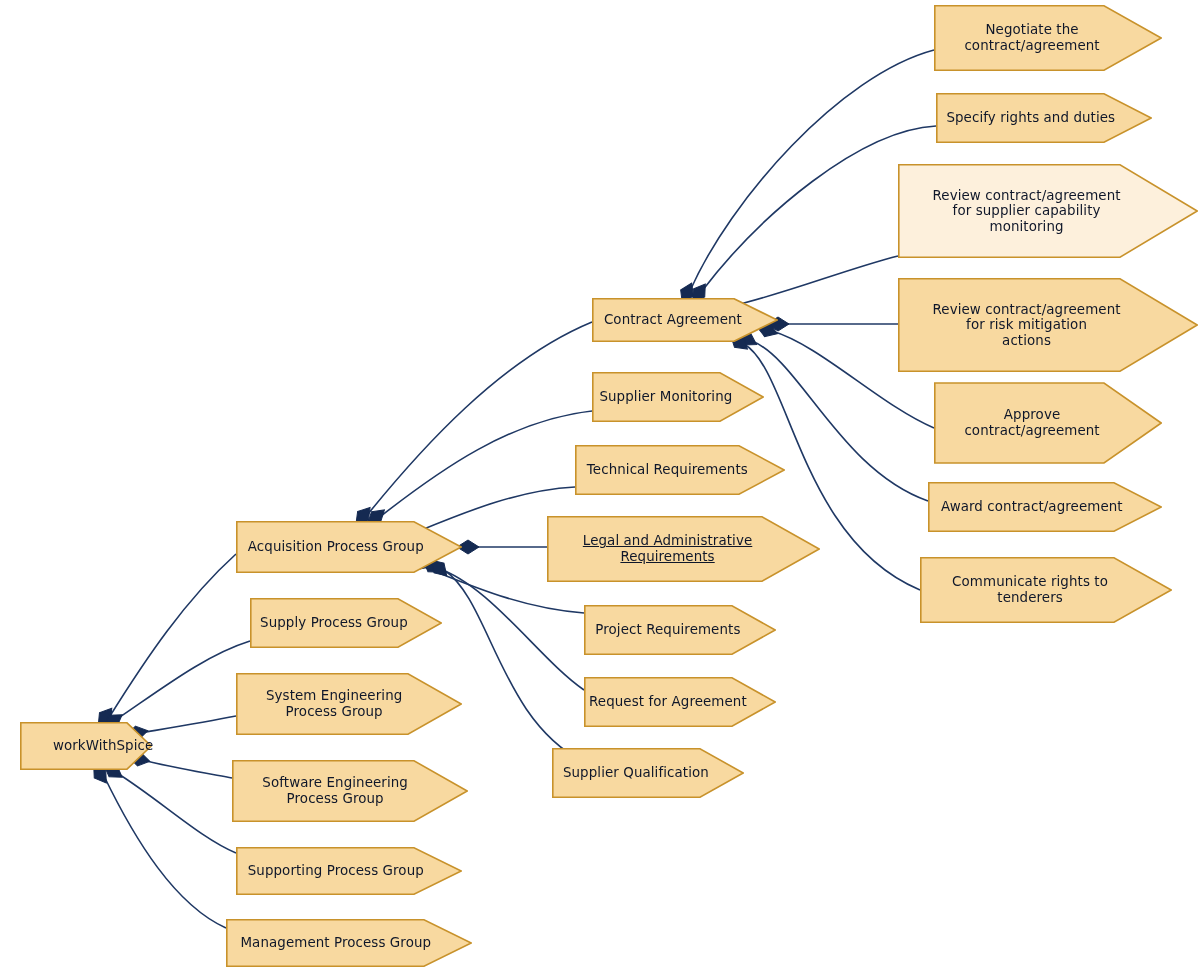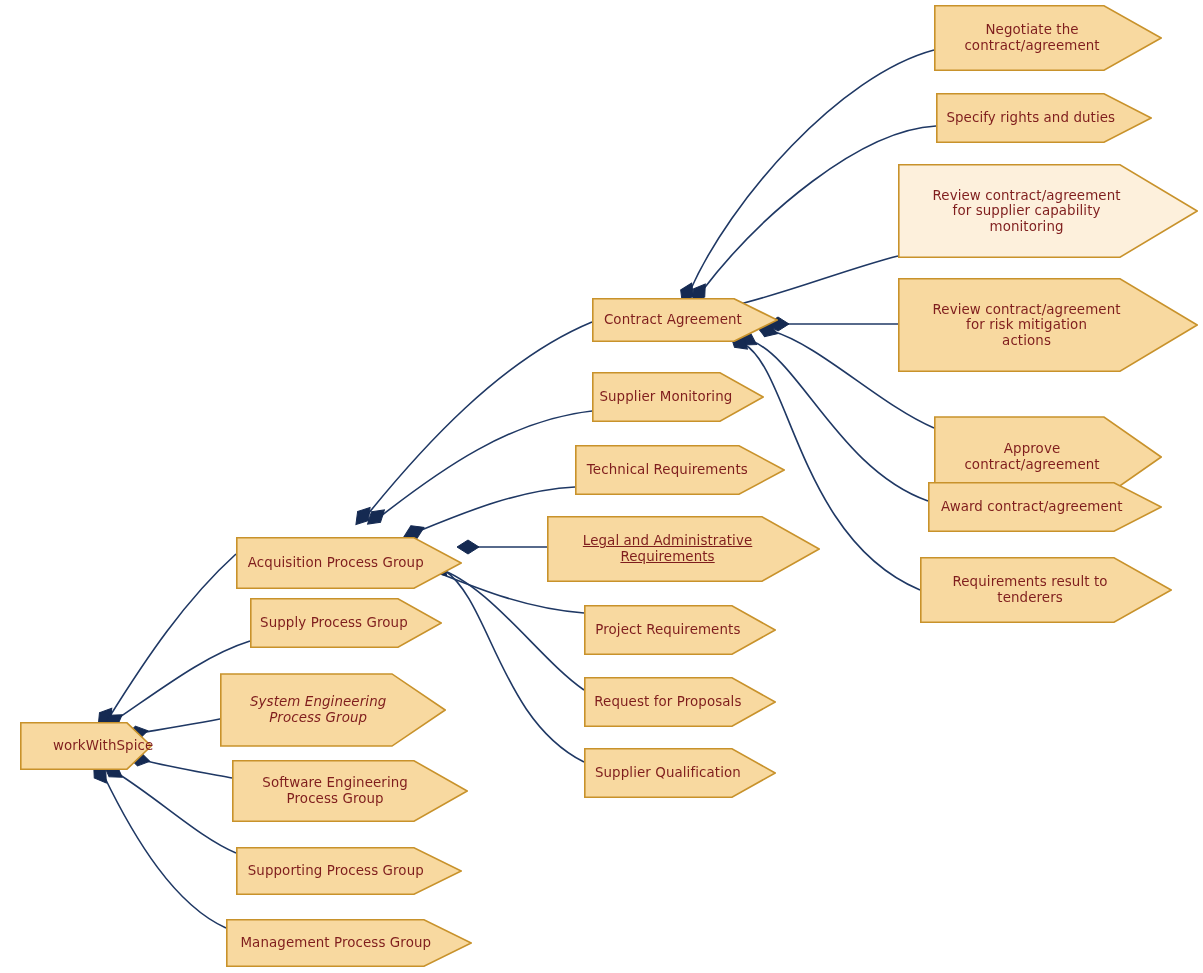--- a/index.html
+++ b/index.html
@@ -11,21 +11,21 @@
     overflow:hidden;
   }
   #edges{position:absolute;left:0;top:0;width:1203px;height:973px;}
   .node{
     position:absolute;
     box-sizing:border-box;
     display:flex;
     align-items:center;
     justify-content:center;
     text-align:center;
-    color:#7f1d1d;
+    color:#0f172a;
     font-size:13.4px;
     line-height:15.6px;
     letter-spacing:.1px;
     white-space:pre-line;
     padding-right:0;
   }
   .node .nodeshape{
     position:absolute;
     left:0;top:0;
     width:100%;height:100%;
@@ -121,27 +121,27 @@
         <polygon points="0,-7 11,0 0,7 -11,0" fill="#152A52" stroke="#152A52" stroke-width="1"></polygon>
       </g>
       <g transform="translate(739,342) rotate(40)">
         <polygon points="0,-7 11,0 0,7 -11,0" fill="#152A52" stroke="#152A52" stroke-width="1"></polygon>
       </g>
     </svg>
   <div id="nodes">
       <div class="node" style="left: 20px; top: 722px; width: 132px; height: 48px;"><svg class="nodeshape" viewBox="0 0 132 48" preserveAspectRatio="none">
           <polygon points="0.8,0.8 107,0.8 131.2,24 107,47.2 0.8,47.2" fill="#F8D9A0" stroke="#C8922B" stroke-width="1.6" vector-effect="non-scaling-stroke" stroke-linejoin="miter"></polygon>
         </svg><span class="lbl" style="padding-right: 13.75px; margin-left: 48px;">workWithSpice</span></div>
-      <div class="node" style="left: 236px; top: 537px; width: 226px; height: 52px;"><svg class="nodeshape" viewBox="0 0 226 52" preserveAspectRatio="none">
+      <div class="node" style="left: 236px; top: 521px; width: 226px; height: 52px;"><svg class="nodeshape" viewBox="0 0 226 52" preserveAspectRatio="none">
           <polygon points="0.8,0.8 178,0.8 225.2,26 178,51.2 0.8,51.2" fill="#F8D9A0" stroke="#C8922B" stroke-width="1.6" vector-effect="non-scaling-stroke" stroke-linejoin="miter"></polygon>
         </svg><span class="lbl" style="padding-right: 26.4px;">Acquisition Process Group</span></div>
       <div class="node" style="left: 250px; top: 598px; width: 192px; height: 50px;"><svg class="nodeshape" viewBox="0 0 192 50" preserveAspectRatio="none">
           <polygon points="0.8,0.8 148,0.8 191.2,25 148,49.2 0.8,49.2" fill="#F8D9A0" stroke="#C8922B" stroke-width="1.6" vector-effect="non-scaling-stroke" stroke-linejoin="miter"></polygon>
         </svg><span class="lbl" style="padding-right: 24.2px;">Supply Process Group</span></div>
-      <div class="node" style="left: 220px; top: 673px; width: 226px; height: 74px; font-style: italic;"><svg class="nodeshape" viewBox="0 0 226 62" preserveAspectRatio="none">
+      <div class="node" style="left: 236px; top: 673px; width: 226px; height: 62px;"><svg class="nodeshape" viewBox="0 0 226 62" preserveAspectRatio="none">
           <polygon points="0.8,0.8 172,0.8 225.2,31 172,61.2 0.8,61.2" fill="#F8D9A0" stroke="#C8922B" stroke-width="1.6" vector-effect="non-scaling-stroke" stroke-linejoin="miter"></polygon>
         </svg><span class="lbl" style="padding-right: 29.7px;">System Engineering
 Process Group</span></div>
       <div class="node" style="left: 232px; top: 760px; width: 236px; height: 62px;"><svg class="nodeshape" viewBox="0 0 236 62" preserveAspectRatio="none">
           <polygon points="0.8,0.8 182,0.8 235.2,31 182,61.2 0.8,61.2" fill="#F8D9A0" stroke="#C8922B" stroke-width="1.6" vector-effect="non-scaling-stroke" stroke-linejoin="miter"></polygon>
         </svg><span class="lbl" style="padding-right: 29.7px;">Software Engineering
 Process Group</span></div>
       <div class="node" style="left: 236px; top: 847px; width: 226px; height: 48px;"><svg class="nodeshape" viewBox="0 0 226 48" preserveAspectRatio="none">
           <polygon points="0.8,0.8 178,0.8 225.2,24 178,47.2 0.8,47.2" fill="#F8D9A0" stroke="#C8922B" stroke-width="1.6" vector-effect="non-scaling-stroke" stroke-linejoin="miter"></polygon>
         </svg><span class="lbl" style="padding-right: 26.4px;">Supporting Process Group</span></div>
@@ -159,46 +159,46 @@
         </svg><span class="lbl" style="padding-right: 25.3px;">Technical Requirements</span></div>
       <div class="node" style="left: 547px; top: 516px; width: 273px; height: 66px;"><svg class="nodeshape" viewBox="0 0 273 66" preserveAspectRatio="none">
           <polygon points="0.8,0.8 215,0.8 272.2,33 215,65.2 0.8,65.2" fill="#F8D9A0" stroke="#C8922B" stroke-width="1.6" vector-effect="non-scaling-stroke" stroke-linejoin="miter"></polygon>
         </svg><span class="lbl" style="padding-right: 31.9px; text-decoration: underline;">Legal and Administrative
 Requirements</span></div>
       <div class="node" style="left: 584px; top: 605px; width: 192px; height: 50px;"><svg class="nodeshape" viewBox="0 0 192 50" preserveAspectRatio="none">
           <polygon points="0.8,0.8 148,0.8 191.2,25 148,49.2 0.8,49.2" fill="#F8D9A0" stroke="#C8922B" stroke-width="1.6" vector-effect="non-scaling-stroke" stroke-linejoin="miter"></polygon>
         </svg><span class="lbl" style="padding-right: 24.2px;">Project Requirements</span></div>
       <div class="node" style="left: 584px; top: 677px; width: 192px; height: 50px;"><svg class="nodeshape" viewBox="0 0 192 50" preserveAspectRatio="none">
           <polygon points="0.8,0.8 148,0.8 191.2,25 148,49.2 0.8,49.2" fill="#F8D9A0" stroke="#C8922B" stroke-width="1.6" vector-effect="non-scaling-stroke" stroke-linejoin="miter"></polygon>
-        </svg><span class="lbl" style="padding-right: 24.2px;">Request for Proposals</span></div>
-      <div class="node" style="left: 584px; top: 748px; width: 192px; height: 50px;"><svg class="nodeshape" viewBox="0 0 192 50" preserveAspectRatio="none">
+        </svg><span class="lbl" style="padding-right: 24.2px;">Request for Agreement</span></div>
+      <div class="node" style="left: 552px; top: 748px; width: 192px; height: 50px;"><svg class="nodeshape" viewBox="0 0 192 50" preserveAspectRatio="none">
           <polygon points="0.8,0.8 148,0.8 191.2,25 148,49.2 0.8,49.2" fill="#F8D9A0" stroke="#C8922B" stroke-width="1.6" vector-effect="non-scaling-stroke" stroke-linejoin="miter"></polygon>
         </svg><span class="lbl" style="padding-right: 24.2px;">Supplier Qualification</span></div>
       <div class="node" style="left: 934px; top: 5px; width: 228px; height: 66px;"><svg class="nodeshape" viewBox="0 0 228 66" preserveAspectRatio="none">
           <polygon points="0.8,0.8 170,0.8 227.2,33 170,65.2 0.8,65.2" fill="#F8D9A0" stroke="#C8922B" stroke-width="1.6" vector-effect="non-scaling-stroke" stroke-linejoin="miter"></polygon>
         </svg><span class="lbl" style="padding-right: 31.9px;">Negotiate the
 contract/agreement</span></div>
       <div class="node" style="left: 936px; top: 93px; width: 216px; height: 50px;"><svg class="nodeshape" viewBox="0 0 216 50" preserveAspectRatio="none">
           <polygon points="0.8,0.8 168,0.8 215.2,25 168,49.2 0.8,49.2" fill="#F8D9A0" stroke="#C8922B" stroke-width="1.6" vector-effect="non-scaling-stroke" stroke-linejoin="miter"></polygon>
         </svg><span class="lbl" style="padding-right: 26.4px;">Specify rights and duties</span></div>
       <div class="node" style="left: 898px; top: 164px; width: 300px; height: 94px;"><svg class="nodeshape" viewBox="0 0 300 94" preserveAspectRatio="none">
           <polygon points="0.8,0.8 222,0.8 299.2,47 222,93.2 0.8,93.2" fill="#FDF0DC" stroke="#C8922B" stroke-width="1.6" vector-effect="non-scaling-stroke" stroke-linejoin="miter"></polygon>
         </svg><span class="lbl" style="padding-right: 42.9px;">Review contract/agreement
 for supplier capability
 monitoring</span></div>
       <div class="node" style="left: 898px; top: 278px; width: 300px; height: 94px;"><svg class="nodeshape" viewBox="0 0 300 94" preserveAspectRatio="none">
           <polygon points="0.8,0.8 222,0.8 299.2,47 222,93.2 0.8,93.2" fill="#F8D9A0" stroke="#C8922B" stroke-width="1.6" vector-effect="non-scaling-stroke" stroke-linejoin="miter"></polygon>
         </svg><span class="lbl" style="padding-right: 42.9px;">Review contract/agreement
 for risk mitigation
 actions</span></div>
-      <div class="node" style="left: 934px; top: 416px; width: 228px; height: 82px;"><svg class="nodeshape" viewBox="0 0 228 66" preserveAspectRatio="none">
+      <div class="node" style="left: 934px; top: 382px; width: 228px; height: 82px;"><svg class="nodeshape" viewBox="0 0 228 66" preserveAspectRatio="none">
           <polygon points="0.8,0.8 170,0.8 227.2,33 170,65.2 0.8,65.2" fill="#F8D9A0" stroke="#C8922B" stroke-width="1.6" vector-effect="non-scaling-stroke" stroke-linejoin="miter"></polygon>
         </svg><span class="lbl" style="padding-right: 31.9px;">Approve
 contract/agreement</span></div>
       <div class="node" style="left: 928px; top: 482px; width: 234px; height: 50px;"><svg class="nodeshape" viewBox="0 0 234 50" preserveAspectRatio="none">
           <polygon points="0.8,0.8 186,0.8 233.2,25 186,49.2 0.8,49.2" fill="#F8D9A0" stroke="#C8922B" stroke-width="1.6" vector-effect="non-scaling-stroke" stroke-linejoin="miter"></polygon>
         </svg><span class="lbl" style="padding-right: 26.4px;">Award contract/agreement</span></div>
       <div class="node" style="left: 920px; top: 557px; width: 252px; height: 66px;"><svg class="nodeshape" viewBox="0 0 252 66" preserveAspectRatio="none">
           <polygon points="0.8,0.8 194,0.8 251.2,33 194,65.2 0.8,65.2" fill="#F8D9A0" stroke="#C8922B" stroke-width="1.6" vector-effect="non-scaling-stroke" stroke-linejoin="miter"></polygon>
-        </svg><span class="lbl" style="padding-right: 31.9px;">Requirements result to
+        </svg><span class="lbl" style="padding-right: 31.9px;">Communicate rights to
 tenderers</span></div>
     </div>
 </div>
 
 </body></html>

